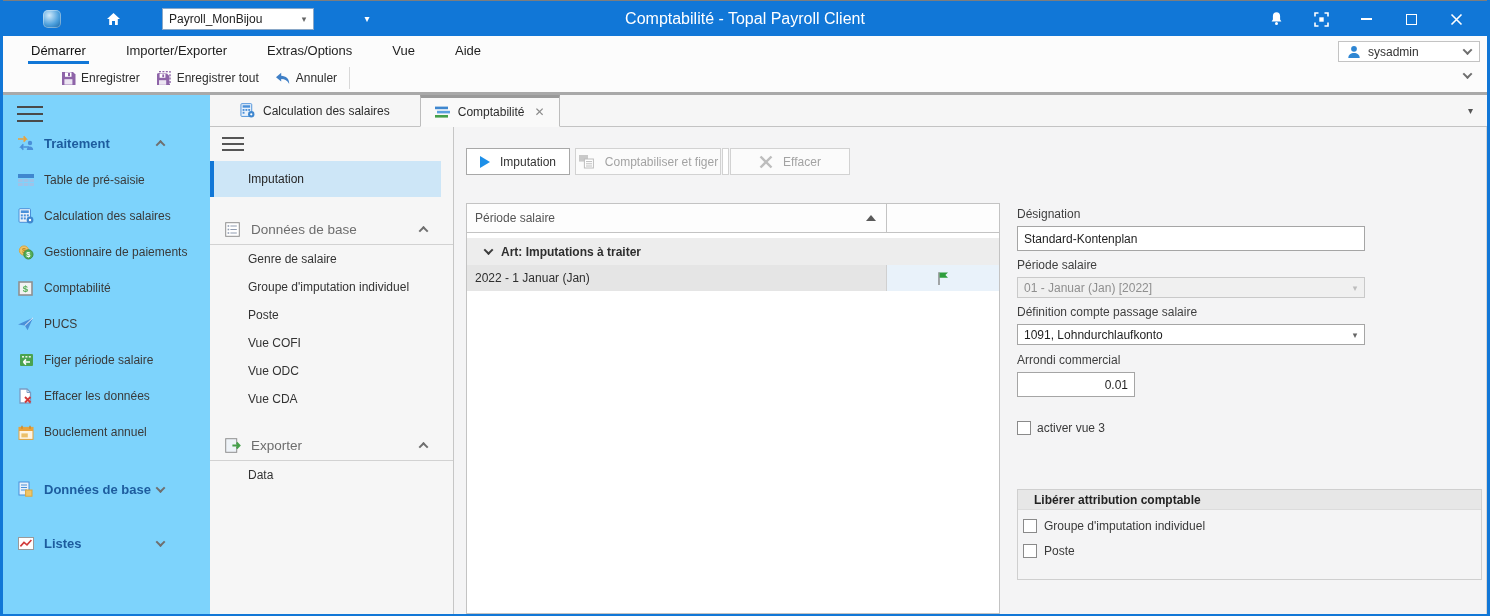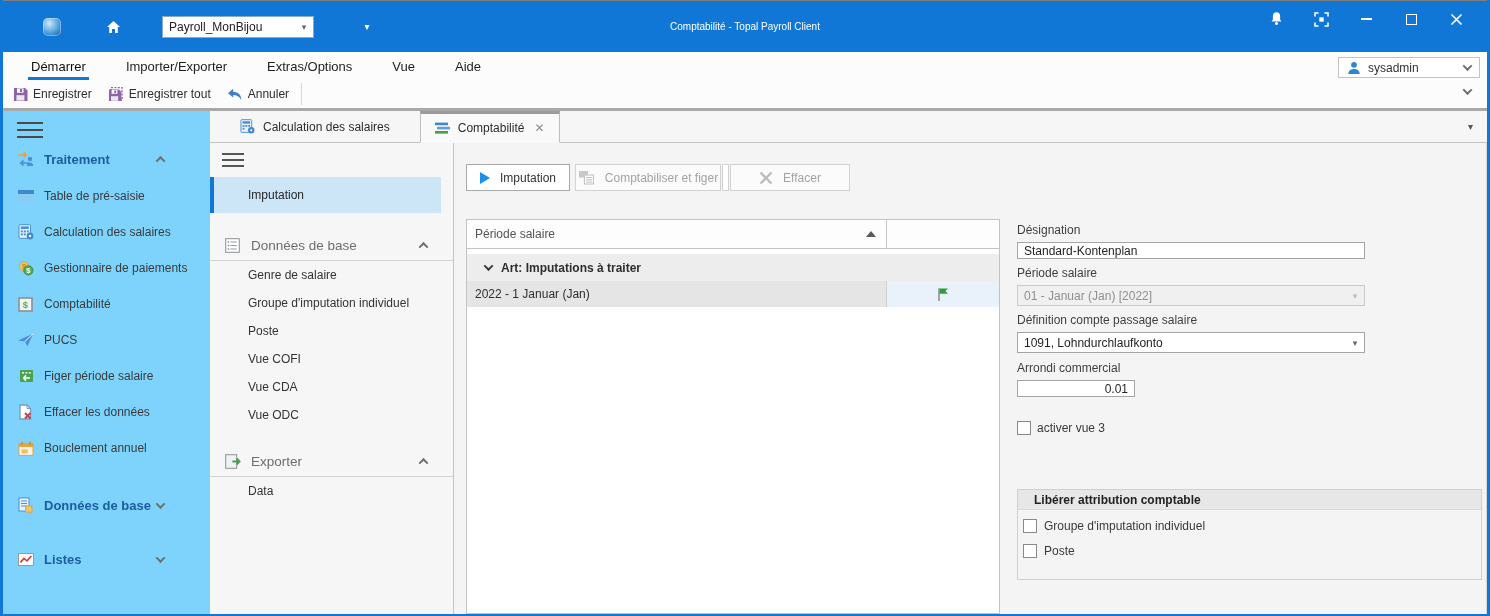--- a/index.html
+++ b/index.html
@@ -4,48 +4,48 @@
 <style>
   * { margin:0; padding:0; box-sizing:border-box; }
   html,body { width:1490px; height:616px; overflow:hidden; background:#c0c0c0;
     font-family:"Liberation Sans", sans-serif; font-size:12px; color:#333; }
 
   .window { width:1490px; height:616px; display:flex; flex-direction:column;
     border-left:3px solid #1177d7; border-right:3px solid #1177d7; border-bottom:2px solid #1177d7;
     background:#f4f4f5; }
 
   
-  .titlebar { height:52px; background:#1177d7; border-top:1px solid #7d7d7d;
+  .titlebar { height:36px; background:#1177d7; border-top:1px solid #7d7d7d;
     display:flex; align-items:center; position:relative; flex:0 0 auto; color:#fff;gap:30px; }
   .app-icon { width:18px; height:18px; margin-left:40px; border-radius:5px;
     background:radial-gradient(circle at 35% 30%, #cfe9fa, #4da0dd 55%, #145f9e); box-shadow:inset 0 0 0 1px rgba(255,255,255,.35); }
   .home-btn { margin-left:14px; display:flex; align-items:center; }
   .mandant-combo { margin-left:10px; width:152px; height:22px; background:#fff; border:1px solid #8aa8c8;
     display:flex; align-items:center; color:#222; }
   .mandant-combo .txt { flex:1; padding-left:6px; white-space:nowrap; overflow:hidden; }
   .combo-arrow { width:18px; display:flex; align-items:center; justify-content:center; color:#666; font-size:9px; }
   .split-arrow { margin-left:12px; color:#fff; font-size:10px; width:22px; text-align:center; }
-  .title-text { position:absolute; left:0; right:0; text-align:center; font-size:10px; pointer-events:none; }
+  .title-text { position:absolute; left:0; right:0; text-align:center; font-size:16px; pointer-events:none; }
   .tb-right { position:absolute; right:8px; top:0; height:36px; display:flex; align-items:center; }
   .tb-btn { width:45px; height:36px; display:flex; align-items:center; justify-content:center; }
   .glyph-min { width:11px; height:2px; background:#fff; }
   .glyph-max { width:11px; height:11px; border:1.5px solid #fff; }
 
   
   .menubar { height:28px; background:#fcfcfc; display:flex; align-items:stretch; position:relative; flex:0 0 auto; }
   .menu-item { display:flex; align-items:center; padding:0 3px; margin-left:34px; font-size:13px; color:#1e1e1e; }
   .menu-item:first-child { margin-left:25px; }
   .menu-item.active { box-shadow:inset 0 -3px 0 #1177d7; color:#111; }
   .user-combo { position:absolute; right:7px; top:5px; width:142px; height:21px; background:#fff;
     border:1px solid #c3c3c3; display:flex; align-items:center; gap:7px; padding:0 4px 0 8px; color:#333; }
   .user-combo .txt { flex:1; }
 
   
   .toolbar { height:31px; background:#fcfcfc; border-bottom:3px solid #a9a9a9;
-    display:flex; align-items:center; flex:0 0 auto; position:relative; }
+    display:flex; align-items:center; flex:0 0 auto; position:relative;padding-left:48px; }
   .tool-btn { display:flex; align-items:center; gap:5px; height:24px; padding:0 6px; margin-left:4px; color:#2d2d2d; }
   .tool-sep { width:1px; height:22px; background:#d8d8d8; margin-left:6px; }
   .ribbon-collapse { position:absolute; right:16px; top:8px; }
 
   
   .body { flex:1; display:flex; min-height:0; }
 
   
   .sidebar { width:207px; background:#7dd3fc; flex:0 0 auto; display:flex; flex-direction:column; }
   .burger { width:26px; margin:11px 0 2px 14px; display:flex; flex-direction:column; gap:5px; }
@@ -110,21 +110,21 @@
   .grid-gap { height:5px; background:#fff; flex:0 0 auto; }
   .group-row { height:27px; background:#ededed; display:flex; align-items:center; gap:9px; padding-left:18px;
     font-weight:bold; color:#2e2e2e; flex:0 0 auto; }
   .data-row { height:26px; display:flex; flex:0 0 auto; }
   .dr-c1 { width:420px; background:#e5e5e5; display:flex; align-items:center; padding-left:8px; color:#2e2e2e; border-right:1px solid #d0d0d0; }
   .dr-c2 { flex:1; background:#e9f2fa; display:flex; align-items:center; justify-content:center; }
 
   
   .details { flex:1; background:#f4f4f5; border-right:1px solid #d6d6d6; padding:80px 0 0 13px; min-width:0; }
   .fld-label { color:#3f3f3f; margin-bottom:5px; }
-  .fld-input { width:348px; height:17px; border:1px solid #a5a5a5; background:#fff; padding:0 6px;
+  .fld-input { width:348px; height:25px; border:1px solid #a5a5a5; background:#fff; padding:0 6px;
     font-family:"Liberation Sans", sans-serif; font-size:12px; color:#1f1f1f; display:block; }
   .fld-input.num { width:118px; text-align:right; }
   .combo { width:348px; height:21px; border:1px solid #a5a5a5; background:#fff; display:flex; align-items:center; }
   .combo .txt { flex:1; padding-left:6px; color:#1f1f1f; white-space:nowrap; overflow:hidden; }
   .combo.disabled { background:#f0f0f0; border-color:#c9c9c9; }
   .combo.disabled .txt { color:#8f8f8f; }
   .combo.disabled .combo-arrow { color:#bdbdbd; }
   .mt7{margin-top:7px;} .mt19{margin-top:7px;} .mt8{margin-top:8px;} .mt24{margin-top:24px;}
   .cb-row { display:flex; align-items:center; gap:6px; color:#3a3a3a; }
   .cb { width:14px; height:14px; background:#fff; border:1px solid #8a8a8a; flex:0 0 auto; }
@@ -446,24 +446,24 @@
           <div class="sn-item">
               <span>Groupe d'imputation individuel</span>
             </div>
           <div class="sn-item">
               <span>Poste</span>
             </div>
           <div class="sn-item">
               <span>Vue COFI</span>
             </div>
           <div class="sn-item">
+              <span>Vue ODC</span>
+            </div>
+          <div class="sn-item">
               <span>Vue CDA</span>
-            </div>
-          <div class="sn-item">
-              <span>Vue ODC</span>
             </div>
 
           <div class="sn-section">
             <span class="icon16">
               <svg width="16" height="15" viewBox="0 0 16 15">
                 <rect x="0.7" y="0.7" width="11" height="13.6" fill="#eef3f8" stroke="#8f8f8f"></rect>
                 <path d="M7.4 7.5 h7.2 M11.6 4.5 l3 3 l-3 3" stroke="#44a04a" stroke-width="1.8" fill="none"></path>
               </svg>
             </span>
             <span class="lbl">Exporter</span>

